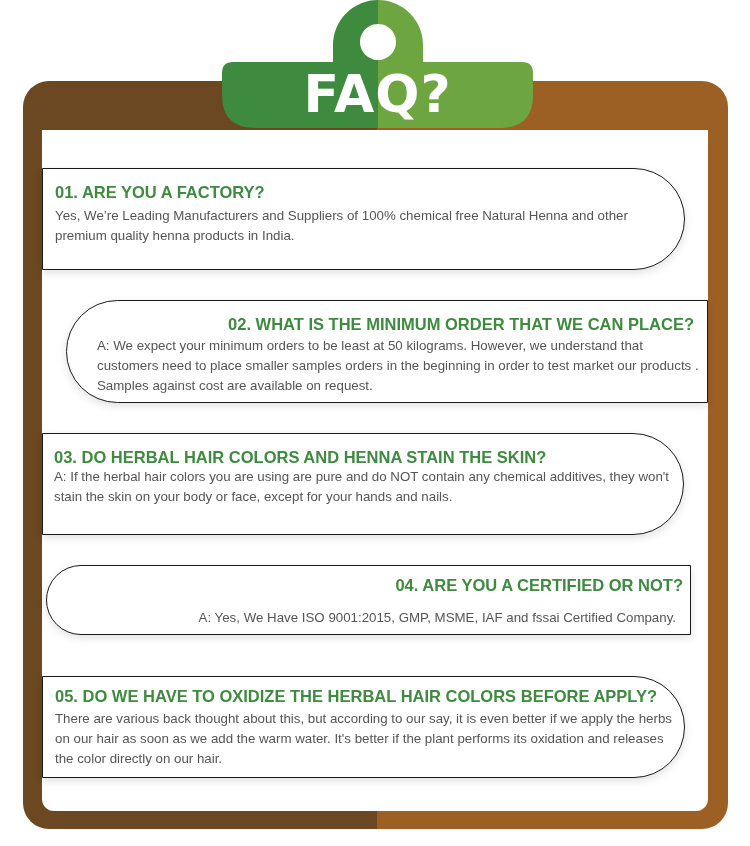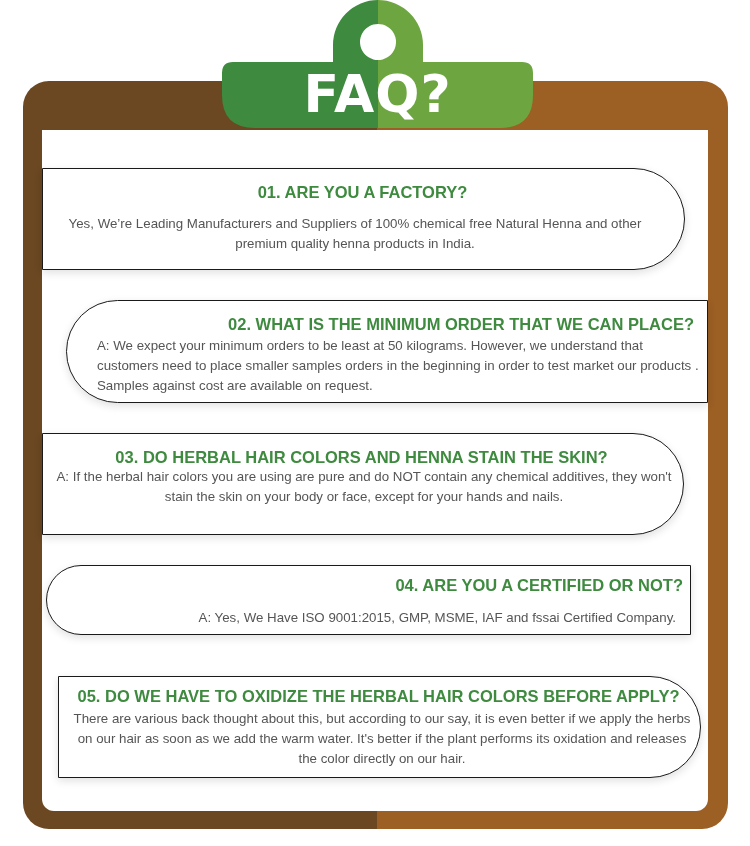--- a/index.html
+++ b/index.html
@@ -9,21 +9,21 @@
            border-radius: 26px; overflow: hidden;
            background: linear-gradient(to right, #6b4722 0, #6b4722 354px, #9c5f24 354px, #9c5f24 100%); }
   .panel { position: absolute; left: 42px; top: 130px; width: 666px; height: 681px;
            background: #ffffff; border-radius: 0 0 12px 12px; }
   .badge { position: absolute; left: 0; top: 0; width: 750px; height: 140px; }
   .badge-label { position: absolute; left: 222px; width: 311px; top: 64px; text-align: center;
                  color: #ffffff; font-weight: bold; font-size: 52px; letter-spacing: 1px;
                  font-family: "DejaVu Sans", "Liberation Sans", sans-serif; line-height: 60px; }
   .card { position: absolute; background: #ffffff; border: 1.3px solid #1a1a1a;
           box-shadow: 0 3px 8px rgba(0,0,0,0.12); box-sizing: border-box; }
-  .card.right-round { border-left: 1.3px solid #1a1a1a; border-radius: 0 52px 52px 0; text-align: center; }
+  .card.right-round { border-left: 1.3px solid #1a1a1a; border-radius: 0 52px 52px 0; }
   .card.left-round { border-radius: 52px 0 0 52px; }
   .q { color: #3e8a3f; font-weight: bold; font-size: 16.5px; line-height: 20px; white-space: nowrap; }
   .a { color: #555555; font-size: 13.3px; line-height: 20px; margin-top: 5px; }
   .left-round .q, .left-round .a { text-align: right; }
   .left-round .a { text-align: left; }
 </style>
 </head>
 <body>
 
 <div class="frame"></div>
@@ -42,34 +42,34 @@
          L255,128 Q222,128 222,95 L222,73 Q222,62 233,62 Z
          M378,24 A18,18 0 1 0 378.01,24 Z"></path>
   </defs>
   <use href="#badgeShape" fill="#3e8a3f" clip-path="url(#leftHalf)"></use>
   <use href="#badgeShape" fill="#6da641" clip-path="url(#rightHalf)"></use>
 </svg>
 <div class="badge-label">FAQ?</div>
 
 <div class="card right-round" style="left:42px; top:168px; width:643px; height:102px; padding:13px 14px 0 12px;">
   <div class="q">01.  ARE YOU A FACTORY?</div>
-  <div class="a" style="width:600px; margin-top:12px;">Yes, We’re Leading Manufacturers and Suppliers of 100% chemical free Natural Henna and other premium quality henna products in India.</div>
+  <div class="a" style="width:600px; margin-top:4px;">Yes, We’re Leading Manufacturers and Suppliers of 100% chemical free Natural Henna and other premium quality henna products in India.</div>
 </div>
 
 <div class="card left-round" style="left:66px; top:300px; width:642px; height:103px; padding:13px 10px 0 30px;">
   <div class="q" style="text-align:right; padding-right:3px;">02. WHAT IS THE MINIMUM ORDER THAT WE CAN PLACE?</div>
   <div class="a" style="margin-top:2px; width:610px;">A: We expect your minimum orders to be least at 50 kilograms. However, we understand that customers need to place smaller samples orders in the beginning in order to test market our products . Samples against cost are available on request.</div>
 </div>
 
 <div class="card right-round" style="left:42px; top:433px; width:642px; height:102px; padding:13px 14px 0 11px;">
   <div class="q">03. DO HERBAL HAIR COLORS AND HENNA STAIN THE SKIN?</div>
   <div class="a" style="width:620px; margin-top:0;">A: If the herbal hair colors you are using are pure and do NOT contain any chemical additives, they won't stain the skin on your body or face, except for your hands and nails.</div>
 </div>
 
 <div class="card left-round" style="left:46px; top:565px; width:645px; height:70px; padding:9px 7px 0 20px;">
   <div class="q" style="text-align:right;">04. ARE YOU A CERTIFIED OR NOT?</div>
   <div class="a" style="text-align:right; margin-top:13px; padding-right:7px;">A: Yes, We Have ISO 9001:2015, GMP, MSME, IAF and fssai Certified Company.</div>
 </div>
 
-<div class="card right-round" style="left:58px; top:676px; width:643px; height:102px; padding:9px 14px 0 12px;">
+<div class="card right-round" style="left:42px; top:676px; width:643px; height:102px; padding:9px 14px 0 12px;">
   <div class="q">05. DO WE HAVE TO OXIDIZE THE HERBAL HAIR COLORS BEFORE APPLY?</div>
   <div class="a" style="width:622px; margin-top:3px;">There are various back thought about this, but according to our say, it is even better if we apply the herbs on our hair as soon as we add the warm water. It's better if the plant performs its oxidation and releases the color directly on our hair.</div>
 </div>
 
 </body></html>

